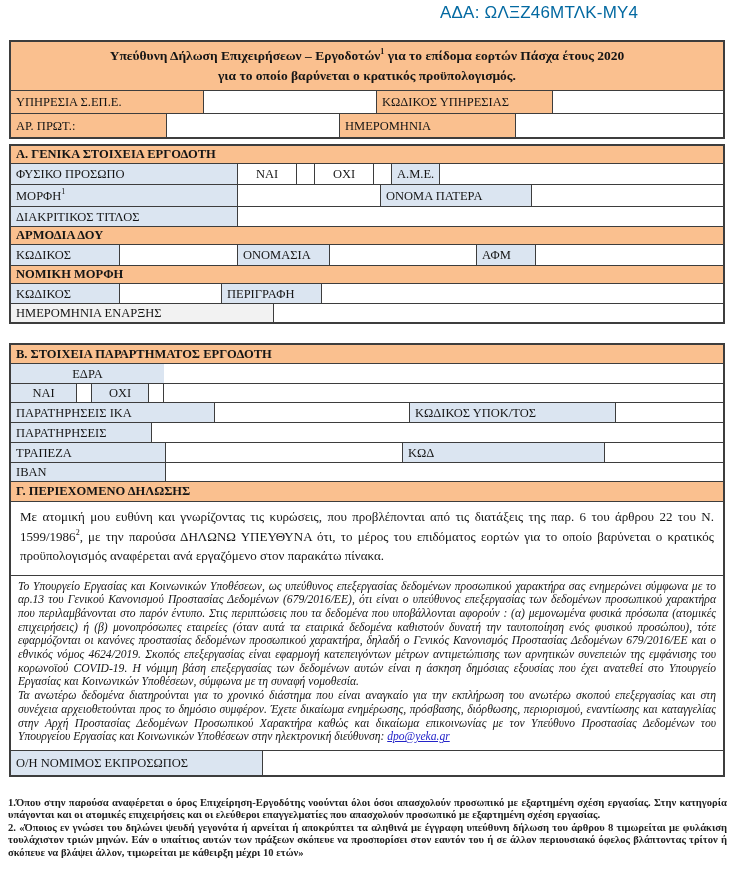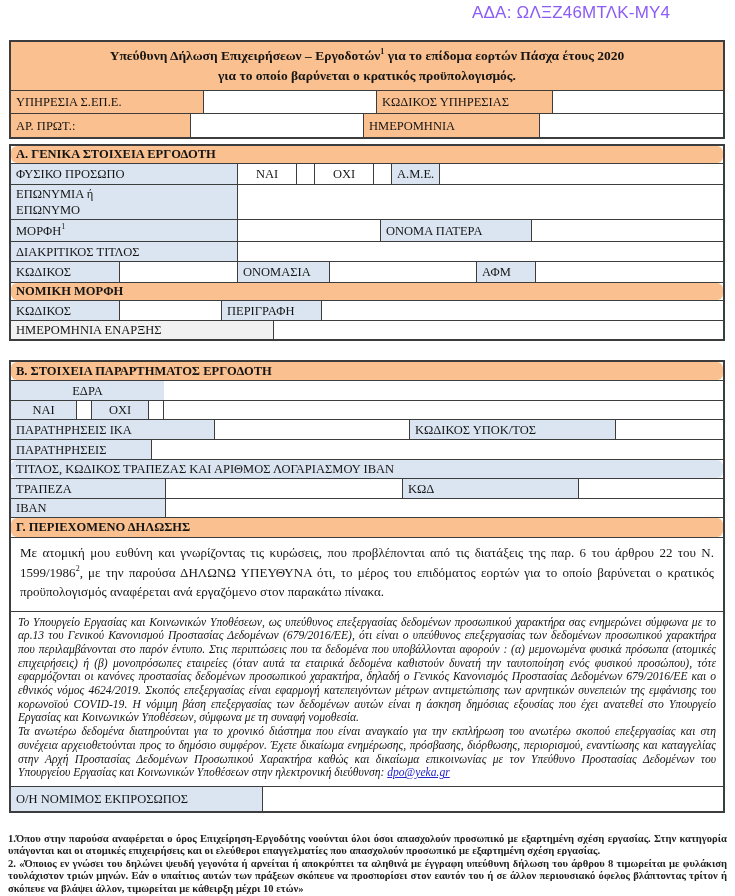--- a/index.html
+++ b/index.html
@@ -2,40 +2,40 @@
 <html lang="el"><head>
 <meta charset="utf-8">
 <style>
   html,body{margin:0;padding:0;}
   body{
     width:735px;height:896px;background:#ffffff;position:relative;
     font-family:"Liberation Serif",serif;color:#151515;
     -webkit-font-smoothing:antialiased;overflow:hidden;
   }
   .ada{
-    position:absolute;left:472px;top:3px;
-    font-family:"Liberation Sans",sans-serif;font-size:17px;color:#8b5cf6;
+    position:absolute;left:440px;top:3px;
+    font-family:"Liberation Sans",sans-serif;font-size:17px;color:#0369a1;
     letter-spacing:0.2px;white-space:nowrap;
   }
   .tbl{
     margin-left:9px;width:716px;box-sizing:border-box;
     border:2px solid #3d3d3d;background:#fff;
   }
   .t1{margin-top:40px;}
   .ta{margin-top:5px;}
   .tb{margin-top:19px;}
   .row{display:flex;border-bottom:1px solid #3d3d3d;align-items:stretch;box-sizing:border-box;}
   .row:last-child{border-bottom:none;}
   .cell{
     box-sizing:border-box;border-right:1px solid #3d3d3d;
     padding:2px 5px 1px 5px;font-size:12.5px;line-height:15px;
     display:flex;align-items:center;overflow:hidden;white-space:nowrap;
   }
   .cell:last-child{border-right:none;}
-  .fill{flex:1 1 auto;border-radius:6px;}
+  .fill{flex:1 1 auto;}
   .orange{background:#FAC08F;}
   .blue{background:#DBE5F1;}
   .gray{background:#F2F2F2;}
   .bold{font-weight:normal;}
   .center{justify-content:center;text-align:center;}
   .colcell{flex-direction:column;justify-content:center;align-items:flex-start;line-height:15.5px;}
   .rh17{min-height:17px}.rh18{min-height:18px}.rh19{min-height:19px}.rh20{min-height:20px}
   .rh21{min-height:21px}.rh22{min-height:22px}.rh23{min-height:23px}.rh24{min-height:24px}
   .rh32{min-height:33px}
   .titlecell{
@@ -72,58 +72,54 @@
       <span>για το οποίο βαρύνεται ο κρατικός προϋπολογισμός.</span>
     </div>
   </div>
   <div class="row rh23">
     <div class="cell orange bold" style="width:193px">ΥΠΗΡΕΣΙΑ Σ.ΕΠ.Ε.</div>
     <div class="cell" style="width:173px"></div>
     <div class="cell orange bold" style="width:176px">ΚΩΔΙΚΟΣ ΥΠΗΡΕΣΙΑΣ</div>
     <div class="cell fill"></div>
   </div>
   <div class="row rh23">
-    <div class="cell orange bold" style="width:180px">ΑΡ. ΠΡΩΤ.:</div>
+    <div class="cell orange bold" style="width:156px">ΑΡ. ΠΡΩΤ.:</div>
     <div class="cell" style="width:173px"></div>
     <div class="cell orange bold" style="width:176px">ΗΜΕΡΟΜΗΝΙΑ</div>
     <div class="cell fill"></div>
   </div>
 </div>
 
 <div class="tbl ta">
   <div class="row rh17">
     <div class="cell orange hdrcell fill">Α. ΓΕΝΙΚΑ ΣΤΟΙΧΕΙΑ ΕΡΓΟΔΟΤΗ</div>
   </div>
   <div class="row rh21">
     <div class="cell blue" style="width:227px">ΦΥΣΙΚΟ ΠΡΟΣΩΠΟ</div>
     <div class="cell center" style="width:59px">ΝΑΙ</div>
     <div class="cell" style="width:18px"></div>
     <div class="cell center" style="width:59px">ΟΧΙ</div>
     <div class="cell" style="width:18px"></div>
     <div class="cell blue" style="width:48px">Α.Μ.Ε.</div>
     <div class="cell fill"></div>
   </div>
-  <div class="row rh32">
-    <div class="cell blue colcell" style="width:227px">
-      <span>ΕΠΩΝΥΜΙΑ ή</span>
-      <span>ΕΠΩΝΥΜΟ</span>
-    </div>
-    <div class="cell fill"></div>
-  </div>
   <div class="row rh22">
     <div class="cell blue" style="width:227px">
       <span><span>ΜΟΡΦΗ</span><sup>1</sup></span>
     </div>
     <div class="cell" style="width:143px"></div>
     <div class="cell blue" style="width:151px">ΟΝΟΜΑ ΠΑΤΕΡΑ</div>
     <div class="cell fill"></div>
   </div>
   <div class="row rh20">
     <div class="cell blue" style="width:227px">ΔΙΑΚΡΙΤΙΚΟΣ ΤΙΤΛΟΣ</div>
     <div class="cell fill"></div>
+  </div>
+  <div class="row rh18">
+    <div class="cell orange hdrcell fill">ΑΡΜΟΔΙΑ ΔΟΥ</div>
   </div>
   <div class="row rh21">
     <div class="cell blue" style="width:109px">ΚΩΔΙΚΟΣ</div>
     <div class="cell" style="width:118px"></div>
     <div class="cell blue" style="width:92px">ΟΝΟΜΑΣΙΑ</div>
     <div class="cell" style="width:147px"></div>
     <div class="cell blue" style="width:59px">ΑΦΜ</div>
     <div class="cell fill"></div>
   </div>
   <div class="row rh18">
@@ -158,27 +154,24 @@
   <div class="row rh20">
     <div class="cell blue" style="width:204px">ΠΑΡΑΤΗΡΗΣΕΙΣ ΙΚΑ</div>
     <div class="cell" style="width:195px"></div>
     <div class="cell blue" style="width:206px">ΚΩΔΙΚΟΣ ΥΠΟΚ/ΤΟΣ</div>
     <div class="cell fill"></div>
   </div>
   <div class="row rh20">
     <div class="cell blue" style="width:141px">ΠΑΡΑΤΗΡΗΣΕΙΣ</div>
     <div class="cell fill"></div>
   </div>
-  <div class="row rh19">
-    <div class="cell blue fill">ΤΙΤΛΟΣ, ΚΩΔΙΚΟΣ ΤΡΑΠΕΖΑΣ ΚΑΙ  ΑΡΙΘΜΟΣ ΛΟΓΑΡΙΑΣΜΟΥ ΙΒΑΝ</div>
-  </div>
   <div class="row rh20">
     <div class="cell blue" style="width:155px">ΤΡΑΠΕΖΑ</div>
     <div class="cell" style="width:237px"></div>
-    <div class="cell blue" style="width:176px">ΚΩΔ</div>
+    <div class="cell blue" style="width:202px">ΚΩΔ</div>
     <div class="cell fill"></div>
   </div>
   <div class="row rh18">
     <div class="cell blue" style="width:155px">ΙΒΑΝ</div>
     <div class="cell fill"></div>
   </div>
   <div class="row rh20">
     <div class="cell orange hdrcell fill">Γ. ΠΕΡΙΕΧΟΜΕΝΟ ΔΗΛΩΣΗΣ</div>
   </div>
   <div class="row">

